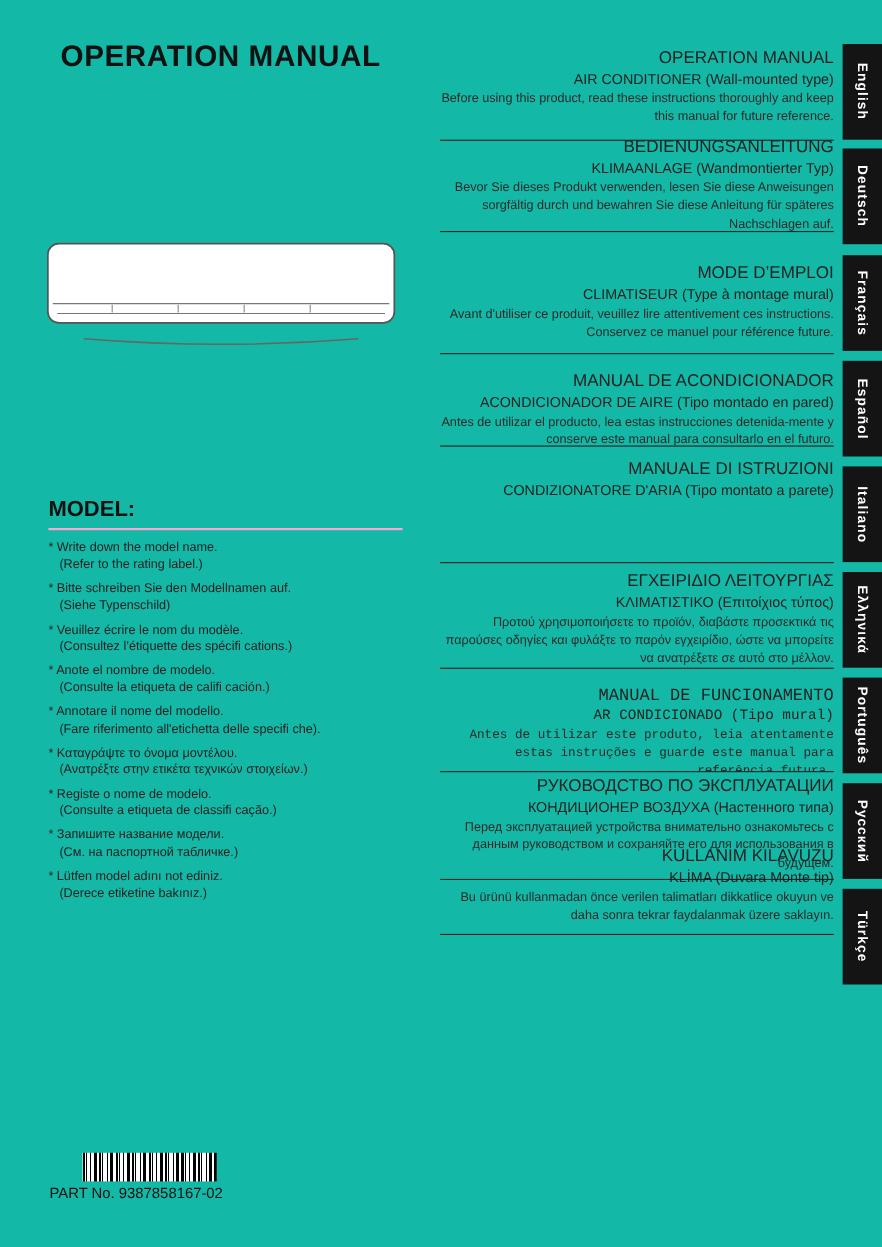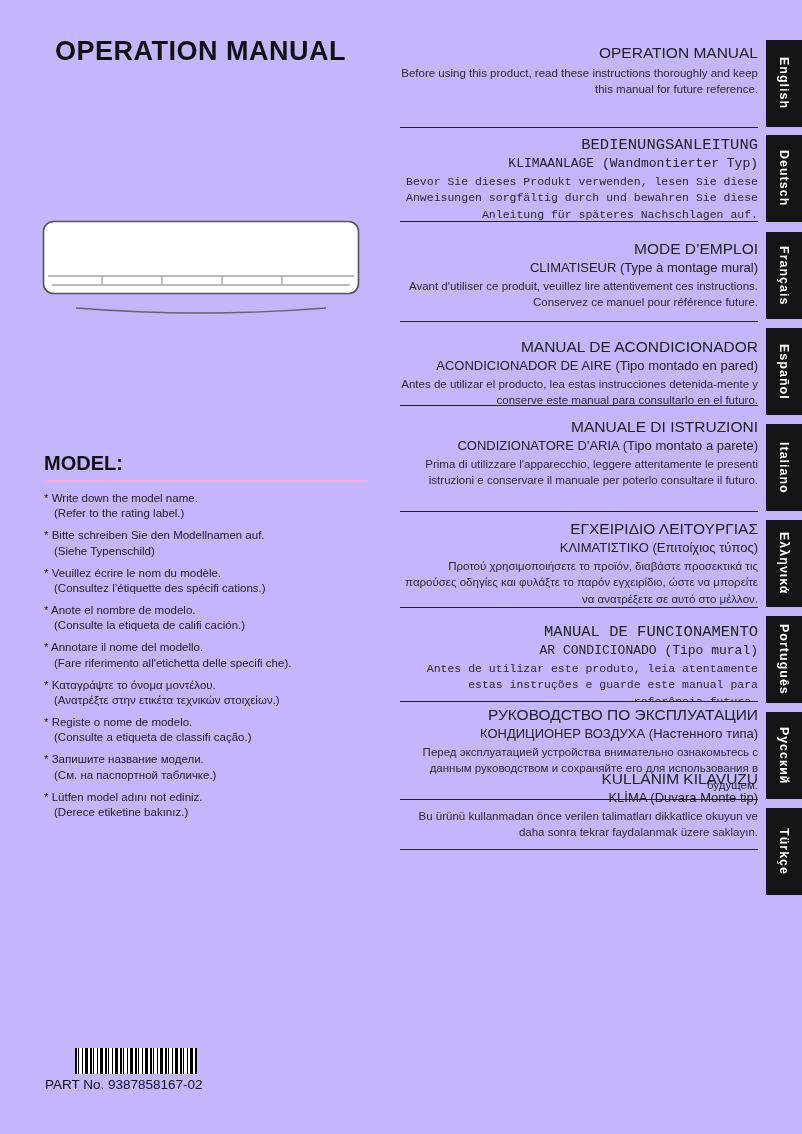--- a/index.html
+++ b/index.html
@@ -1,17 +1,17 @@
 <!DOCTYPE html>
 <html><head>
 <meta charset="utf-8">
 <style>
   html,body{margin:0;padding:0;background:#e8e8e8;}
   .page{
-    position:relative;width:802px;height:1134px;background:#c4b5fd;
+    position:relative;width:802px;height:1134px;background:#14b8a6;
     font-family:"Liberation Sans", sans-serif;color:#1a1a1a;overflow:hidden;margin:0 auto;
   }
   .main-title{
     position:absolute;left:55px;top:36px;font-size:27px;font-weight:bold;letter-spacing:.5px;color:#111;
   }
   .ac-illustration{position:absolute;left:42px;top:220px;}
   .model-block{position:absolute;left:44px;top:452px;width:322px;}
   .model-heading{
     font-size:20px;font-weight:bold;color:#111;border-bottom:2px solid #f9a8d4;padding-bottom:5px;
   }
@@ -96,41 +96,41 @@
       </div>
       <div class="model-item">
         <span class="l1">* Lütfen model adını not ediniz.</span>
         <span class="l2">(Derece etiketine bakınız.)</span>
       </div>
     </div>
   </div>
 
   <div class="lang-section" style="top:44px;height:84px;">
     <div class="sec-title">OPERATION MANUAL</div>
+    <div class="sec-subtitle">AIR CONDITIONER (Wall-mounted type)</div>
     <div class="sec-body">Before using this product, read these instructions thoroughly and keep this manual for future reference.</div>
   </div>
-  <div class="lang-section" style="top:136px;height:86px;font-family:Liberation Mono, monospace;">
+  <div class="lang-section" style="top:125px;height:86px;">
     <div class="sec-title">BEDIENUNGSANLEITUNG</div>
     <div class="sec-subtitle">KLIMAANLAGE (Wandmontierter Typ)</div>
     <div class="sec-body">Bevor Sie dieses Produkt verwenden, lesen Sie diese Anweisungen sorgfältig durch und bewahren Sie diese Anleitung für späteres Nachschlagen auf.</div>
   </div>
   <div class="lang-section" style="top:240px;height:82px;">
     <div class="sec-title">MODE D’EMPLOI</div>
     <div class="sec-subtitle">CLIMATISEUR (Type à montage mural)</div>
     <div class="sec-body">Avant d'utiliser ce produit, veuillez lire attentivement ces instructions. Conservez ce manuel pour référence future.</div>
   </div>
   <div class="lang-section" style="top:338px;height:68px;">
     <div class="sec-title">MANUAL DE ACONDICIONADOR</div>
     <div class="sec-subtitle">ACONDICIONADOR DE AIRE (Tipo montado en pared)</div>
     <div class="sec-body">Antes de utilizar el producto, lea estas instrucciones detenida-mente y conserve este manual para consultarlo en el futuro.</div>
   </div>
   <div class="lang-section" style="top:418px;height:94px;">
     <div class="sec-title">MANUALE DI ISTRUZIONI</div>
     <div class="sec-subtitle">CONDIZIONATORE D'ARIA (Tipo montato a parete)</div>
-    <div class="sec-body">Prima di utilizzare l'apparecchio, leggere attentamente le presenti istruzioni e conservare il manuale per poterlo consultare il futuro.</div>
   </div>
   <div class="lang-section" style="top:520px;height:88px;">
     <div class="sec-title">ΕΓΧΕΙΡΙΔΙΟ ΛΕΙΤΟΥΡΓΙΑΣ</div>
     <div class="sec-subtitle">ΚΛΙΜΑΤΙΣΤΙΚΟ (Επιτοίχιος τύπος)</div>
     <div class="sec-body">Προτού χρησιμοποιήσετε το προϊόν, διαβάστε προσεκτικά τις παρούσες οδηγίες και φυλάξτε το παρόν εγχειρίδιο, ώστε να μπορείτε να ανατρέξετε σε αυτό στο μέλλον.</div>
   </div>
   <div class="lang-section" style="top:623px;height:79px;font-family:Liberation Mono, monospace;">
     <div class="sec-title">MANUAL DE FUNCIONAMENTO</div>
     <div class="sec-subtitle">AR CONDICIONADO (Tipo mural)</div>
     <div class="sec-body">Antes de utilizar este produto, leia atentamente estas instruções e guarde este manual para referência futura.</div>

